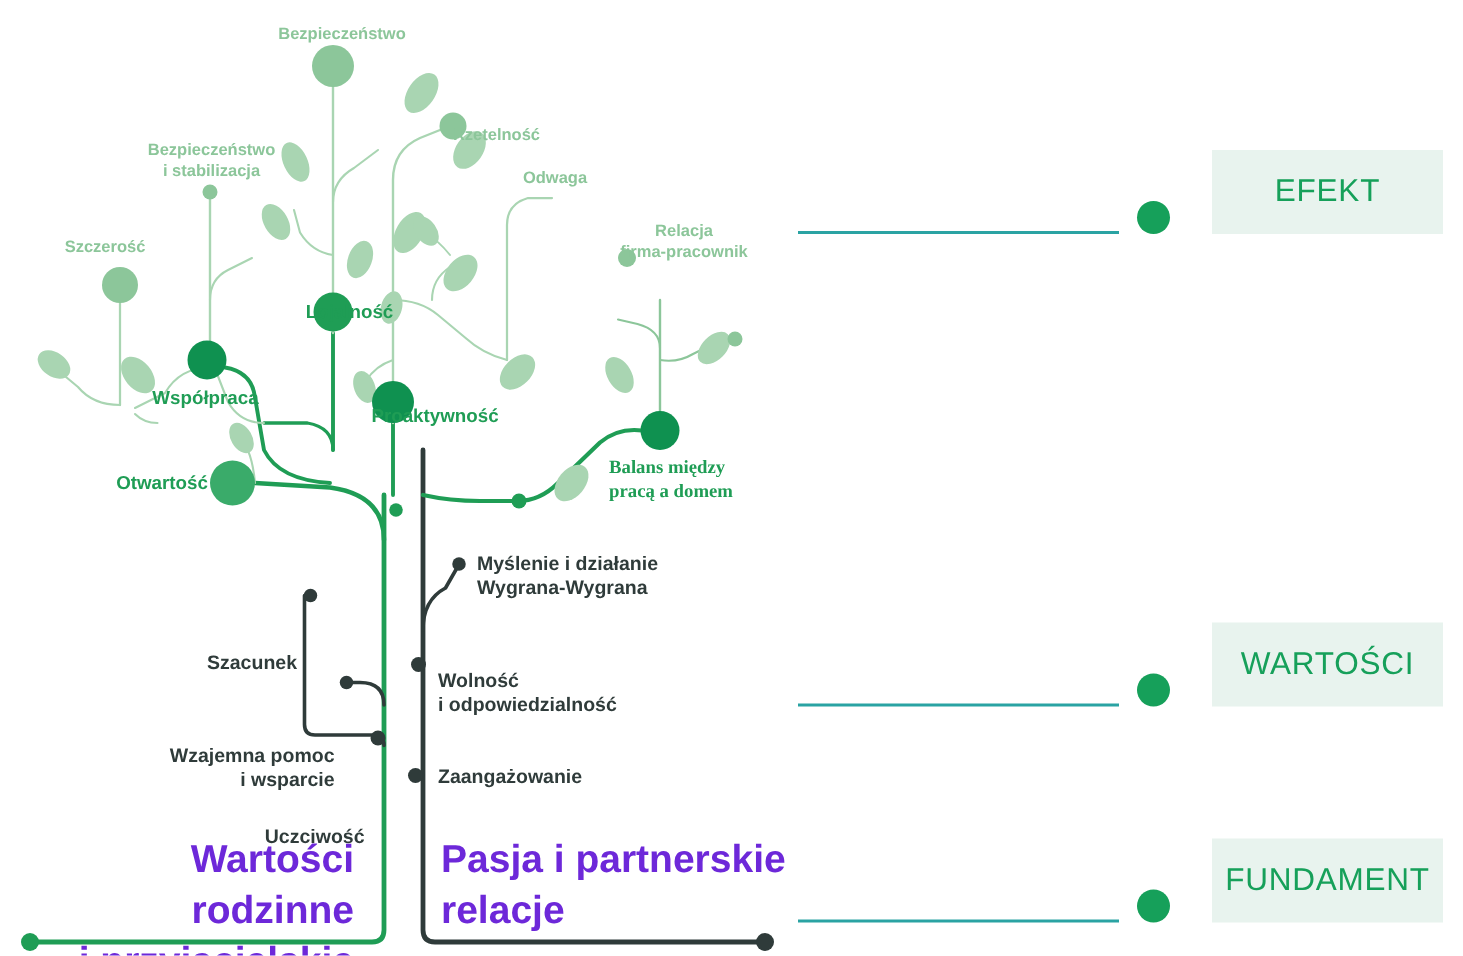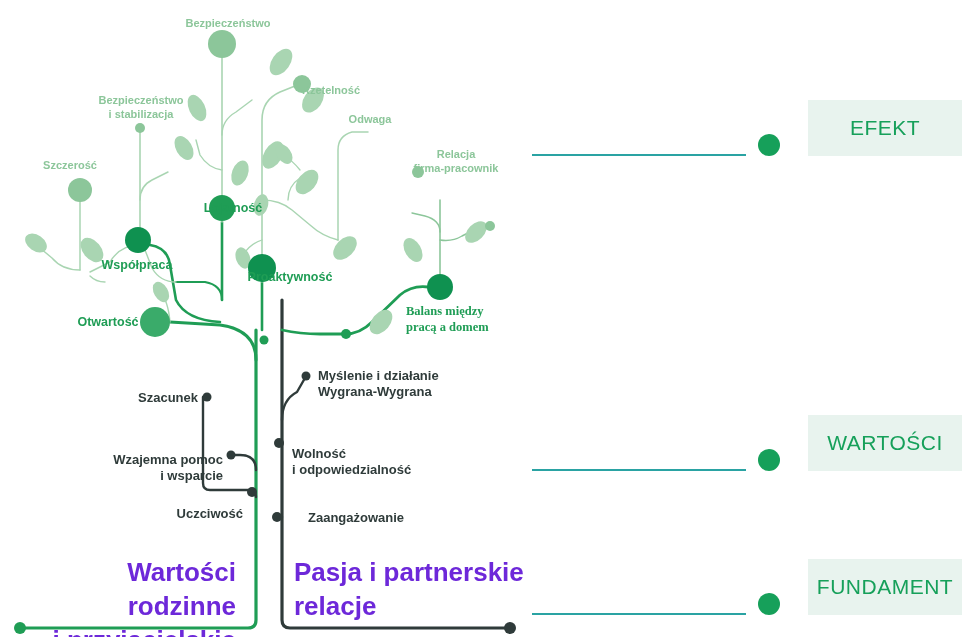--- a/index.html
+++ b/index.html
@@ -41,21 +41,21 @@
     font-weight: bold;
     text-align: center;
   }
   .lbl-node.right { text-align: left; font-family: Liberation Serif, serif; }
   
   .lbl-branch {
     color: #2f3b3a;
     font-size: 13px;
     font-weight: bold;
   }
-  .lbl-branch.r { text-align: right; }
+  .lbl-branch.r { text-align: right; margin-top: 44px; }
   .lbl-branch.l { text-align: left; }
   
   .lbl-trunk {
     color: #6d28d9;
     font-size: 26px;
     font-weight: bold;
     line-height: 1.3;
   }
   .lbl-trunk.r { text-align: right; }
   .lbl-trunk.l { text-align: left; }
@@ -206,21 +206,21 @@
 pracą a domem</div>
 
 <div class="label lbl-branch l" style="left:318px; top:368px;">Myślenie i działanie
 Wygrana-Wygrana</div>
 <div class="label lbl-branch r" style="left:58px; top:390px; width:140px;">Szacunek</div>
 <div class="label lbl-branch r" style="left:60px; top:452px; width:163px;">Wzajemna pomoc
 i wsparcie</div>
 <div class="label lbl-branch l" style="left:292px; top:446px;">Wolność
 i odpowiedzialność</div>
 <div class="label lbl-branch r" style="left:100px; top:506px; width:143px;">Uczciwość</div>
-<div class="label lbl-branch l" style="left:292px; top:510px;margin-left:16px;">Zaangażowanie</div>
+<div class="label lbl-branch l" style="left:292px; top:510px;">Zaangażowanie</div>
 
 <div class="label lbl-trunk r" style="left:26px; top:556px; width:210px;">Wartości rodzinne
 i przyjacielskie</div>
 <div class="label lbl-trunk l" style="left:294px; top:556px; width:230px;">Pasja i partnerskie
 relacje</div>
 
 <div class="legend-row" style="left:532px; top:100px;">
   <div class="legend-line"></div>
   <div class="legend-dot"></div>
   <div class="legend-chip">EFEKT</div>

